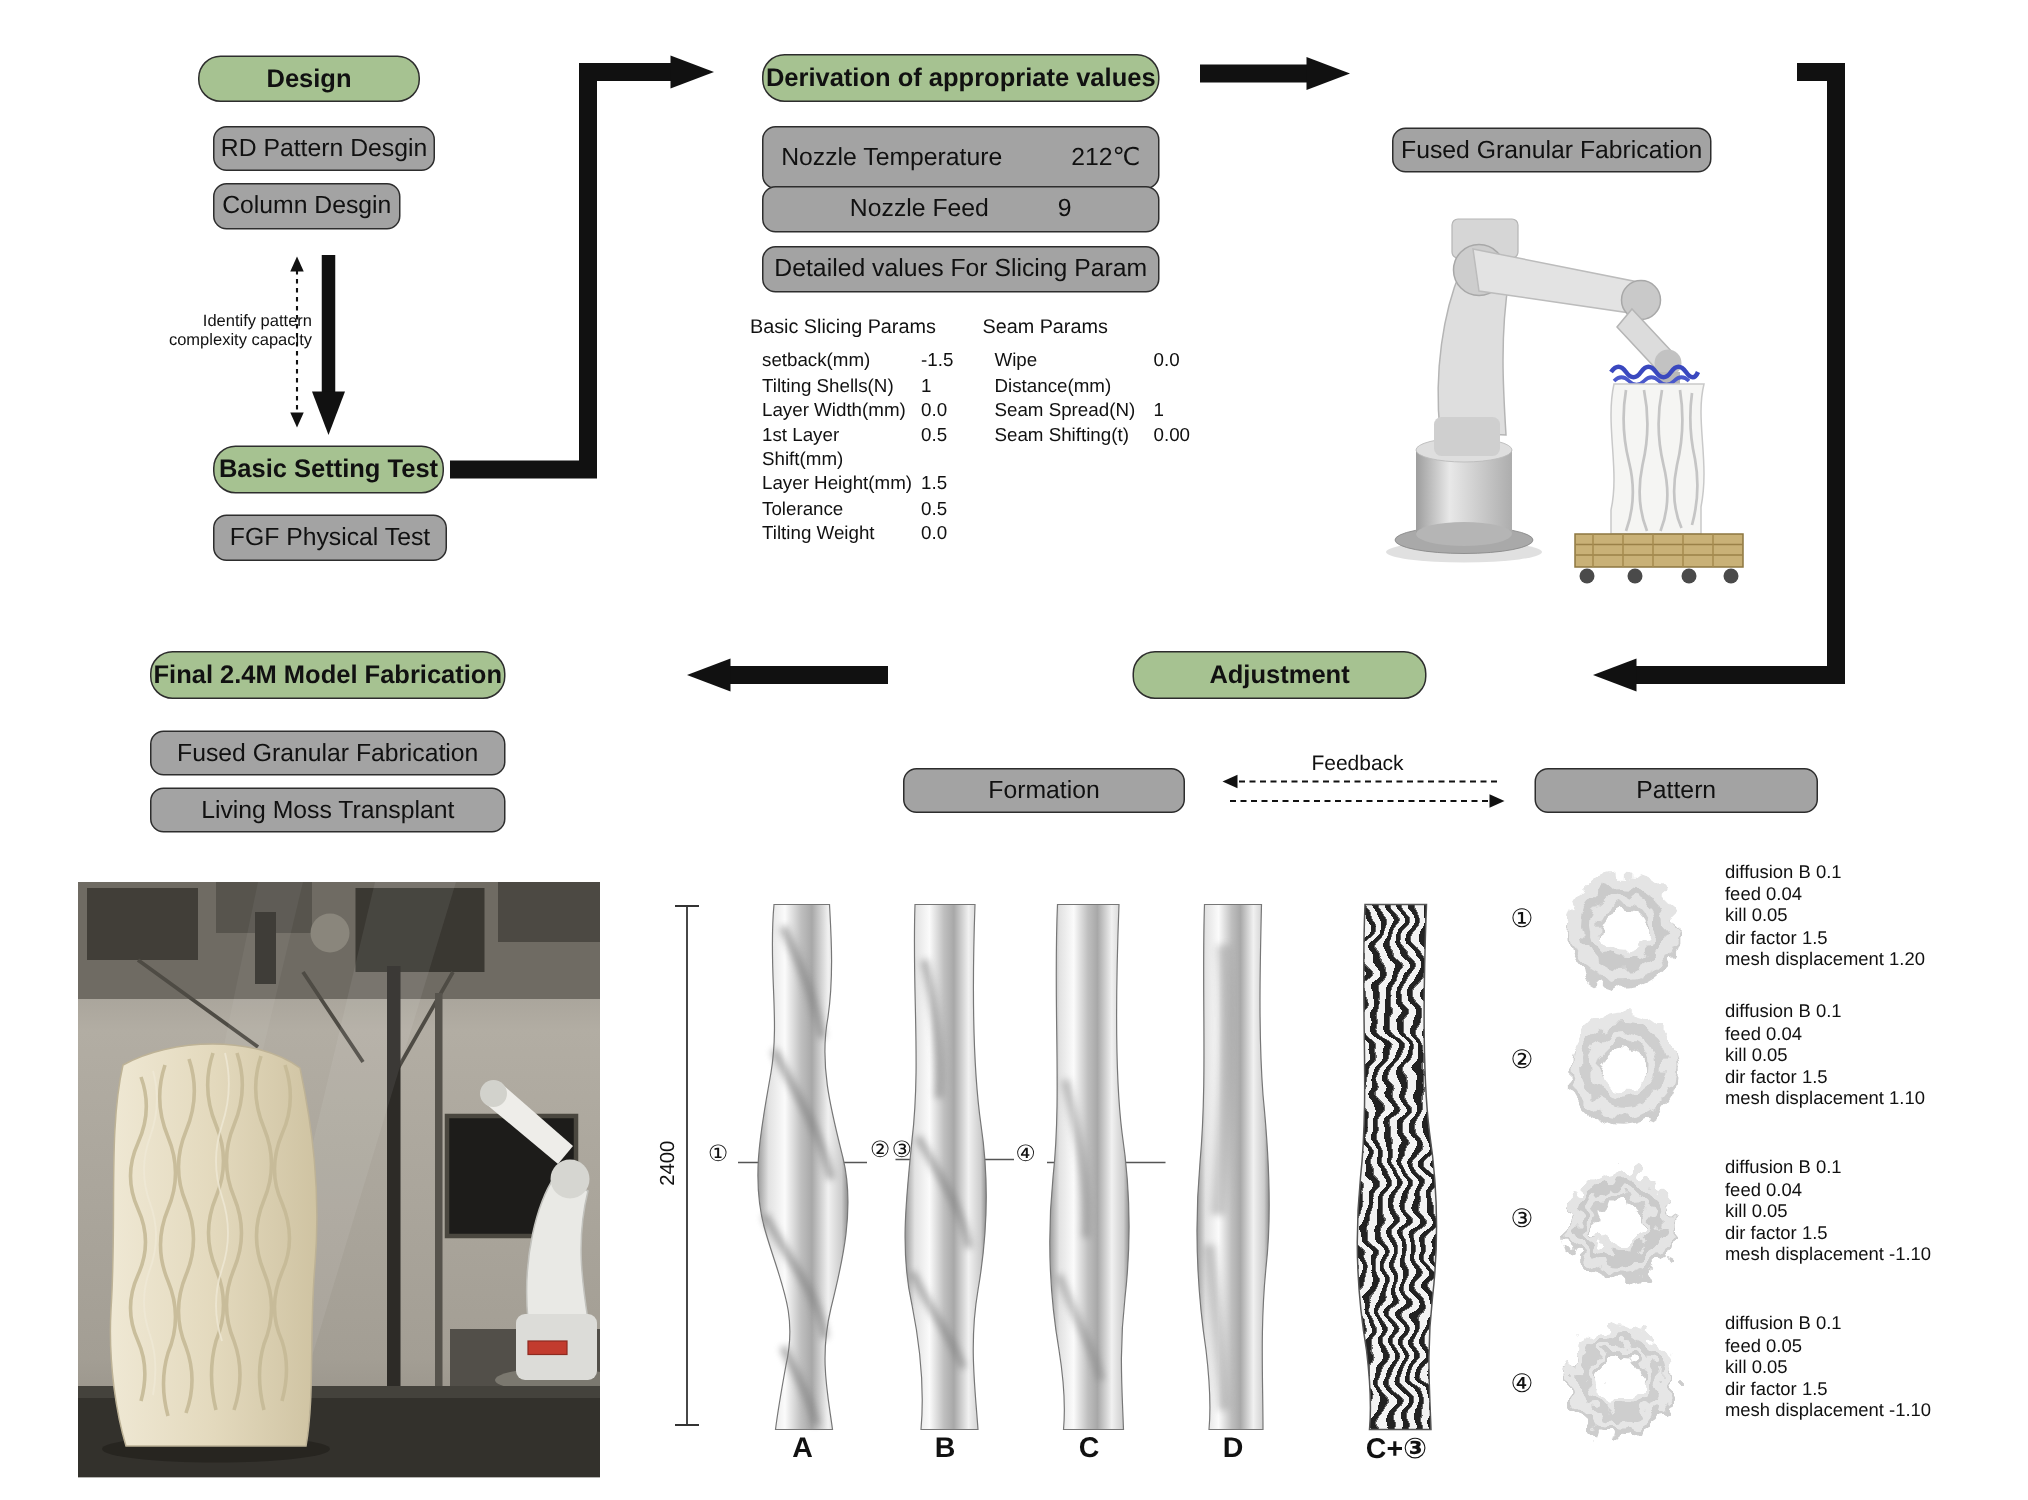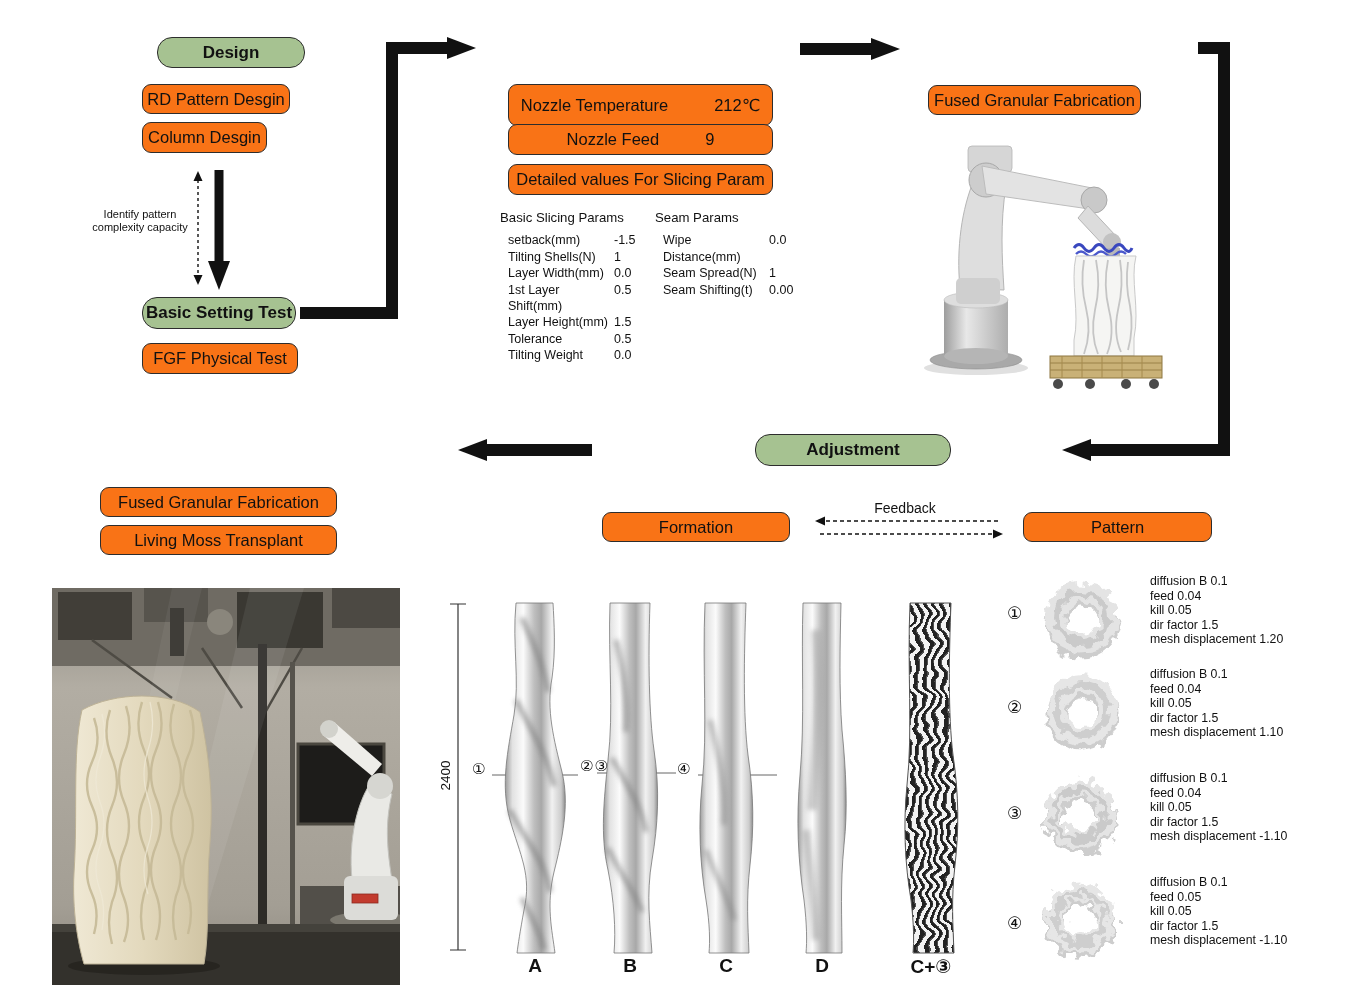--- a/index.html
+++ b/index.html
@@ -3,21 +3,21 @@
 <meta charset="utf-8">
 <style>
   *{margin:0;padding:0;box-sizing:border-box}
   html,body{background:#ffffff}
   .canvas{position:relative;width:1352px;height:1000px;background:#fff;overflow:hidden;
           font-family:"Liberation Sans","DejaVu Sans",sans-serif;color:#111}
   .overlay{position:absolute;left:0;top:0;width:1352px;height:1000px;pointer-events:none}
   .thick{stroke:#111;stroke-width:12;fill:none}
   .gbox{position:absolute;background:#a6c291;border:1.6px solid #2d2d2d;border-radius:15px;
         display:flex;align-items:center;justify-content:center;font-weight:bold;font-size:17px}
-  .wbox{position:absolute;background:#f97316;border:1.6px solid #2d2d2d;border-radius:9px;
+  .wbox{position:absolute;background:#a3a3a3;border:1.6px solid #2d2d2d;border-radius:9px;
         display:flex;align-items:center;justify-content:center;font-size:16.5px;gap:46px}
   .note{position:absolute;font-size:11px;line-height:12.5px;white-space:pre-line}
   .ptable{position:absolute;font-size:12.5px;line-height:16.4px;width:170px}
   .ptitle{font-size:13.2px;margin-bottom:6px}
   .prow{display:flex;padding-left:8px}
   .prow .pl{width:106px;flex:none}
   .pnum{position:absolute;font-size:17px}
   .mnum{position:absolute;font-size:15px;letter-spacing:1px}
   .ptext{position:absolute;font-size:12.3px;line-height:14.6px;width:180px}
   .collabel{position:absolute;font-weight:bold;font-size:19px;text-align:center;width:70px}
@@ -112,29 +112,30 @@
     <path d="M592,450 H486" class="thick" marker-end="url(#ahBig)"></path>
     <path d="M219,170 V262" stroke="#111" stroke-width="9" fill="none" marker-end="url(#ahBig)"></path>
     <path d="M198,180 V276" stroke="#111" stroke-width="1.4" fill="none" stroke-dasharray="3 3" marker-start="url(#ahSmall)" marker-end="url(#ahSmall)"></path>
     <path d="M998,521 H824" stroke="#111" stroke-width="1.3" fill="none" stroke-dasharray="4 3" marker-end="url(#ahSmall)"></path>
     <path d="M820,534 H994" stroke="#111" stroke-width="1.3" fill="none" stroke-dasharray="4 3" marker-end="url(#ahSmall)"></path>
     <path d="M458,604 V950" stroke="#333" stroke-width="1.2"></path>
     <path d="M450,604 H466 M450,950 H466" stroke="#333" stroke-width="1.2"></path>
     <path d="M492,775 H578 M597,773 H676 M698,775 H777" stroke="#555" stroke-width="0.9" fill="none"></path>
   </svg>
 
-  <div class="gbox" style="left:157px;top:37px;width:148px;height:31px">Design</div>
+  <div class="gbox" style="left:132px;top:37px;width:148px;height:31px">Design</div>
   <div class="wbox" style="left:142px;top:84px;width:148px;height:30px">RD Pattern Desgin</div>
   <div class="wbox" style="left:142px;top:122px;width:125px;height:31px">Column Desgin</div>
-  <div class="note" style="left:88px;top:208px;width:104px;text-align:center">Identify pattern
+  <div class="note" style="left:104px;top:208px;width:104px;text-align:right">Identify pattern
 complexity capacity</div>
 
   <div class="gbox" style="left:142px;top:297px;width:154px;height:32px">Basic Setting Test</div>
   <div class="wbox" style="left:142px;top:343px;width:156px;height:31px">FGF Physical Test</div>
 
+  <div class="gbox" style="left:508px;top:36px;width:265px;height:32px">Derivation of appropriate values</div>
   <div class="wbox" style="left:508px;top:84px;width:265px;height:42px">
     <span>Nozzle Temperature</span>
     <span>212℃</span>
   </div>
   <div class="wbox" style="left:508px;top:124px;width:265px;height:31px">
     <span>Nozzle Feed</span>
     <span>9</span>
   </div>
   <div class="wbox" style="left:508px;top:164px;width:265px;height:31px">
     <span>Detailed values For Slicing Param</span>
@@ -223,20 +224,21 @@
       <circle cx="178" cy="256" r="5" fill="#4a4a4a"></circle>
     <circle cx="214" cy="256" r="5" fill="#4a4a4a"></circle>
       <circle cx="242" cy="256" r="5" fill="#4a4a4a"></circle>
   </svg>
 
   <div class="gbox" style="left:755px;top:434px;width:196px;height:32px">Adjustment</div>
   <div class="wbox" style="left:602px;top:512px;width:188px;height:30px">Formation</div>
   <div class="wbox" style="left:1023px;top:512px;width:189px;height:30px">Pattern</div>
   <div class="fblabel" style="left:845px;top:500px">Feedback</div>
 
+  <div class="gbox" style="left:100px;top:434px;width:237px;height:32px">Final 2.4M Model Fabrication</div>
   <div class="wbox" style="left:100px;top:487px;width:237px;height:30px">Fused Granular Fabrication</div>
   <div class="wbox" style="left:100px;top:525px;width:237px;height:30px">Living Moss Transplant</div>
 
   <svg class="imgsvg" style="left:52px;top:588px" width="348" height="397" viewBox="0 0 348 397">
     <rect width="348" height="397" fill="url(#wallGrad)"></rect>
     <rect x="0" y="0" width="348" height="78" fill="#6f6b63"></rect>
     <rect x="6" y="4" width="74" height="48" fill="#413e38"></rect>
     <rect x="92" y="0" width="64" height="34" fill="#57544d"></rect>
     <rect x="185" y="4" width="86" height="56" fill="#3a3832"></rect>
     <rect x="280" y="0" width="68" height="40" fill="#4c4943"></rect>

